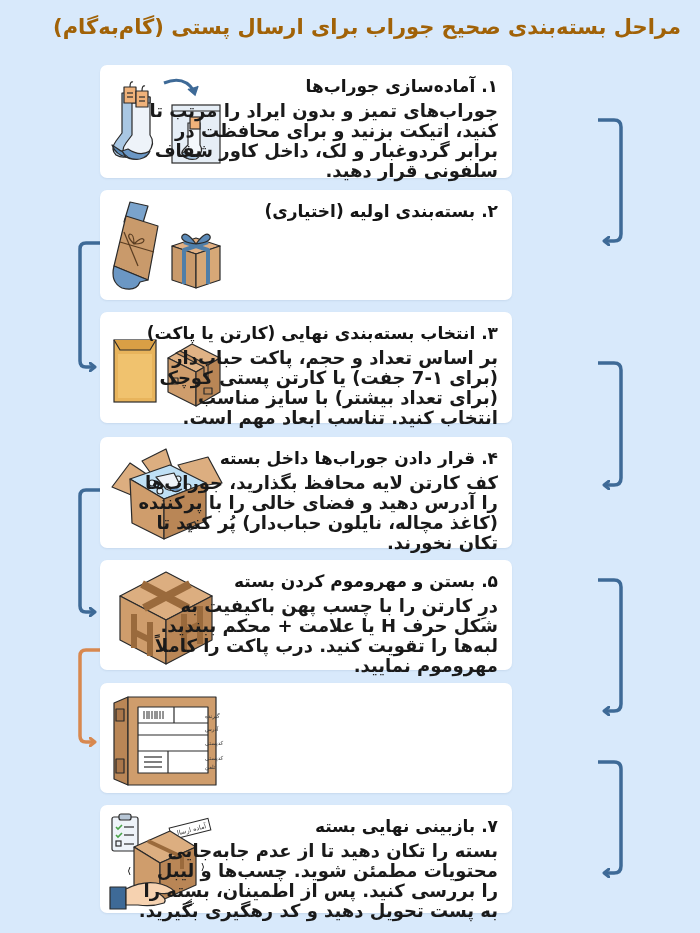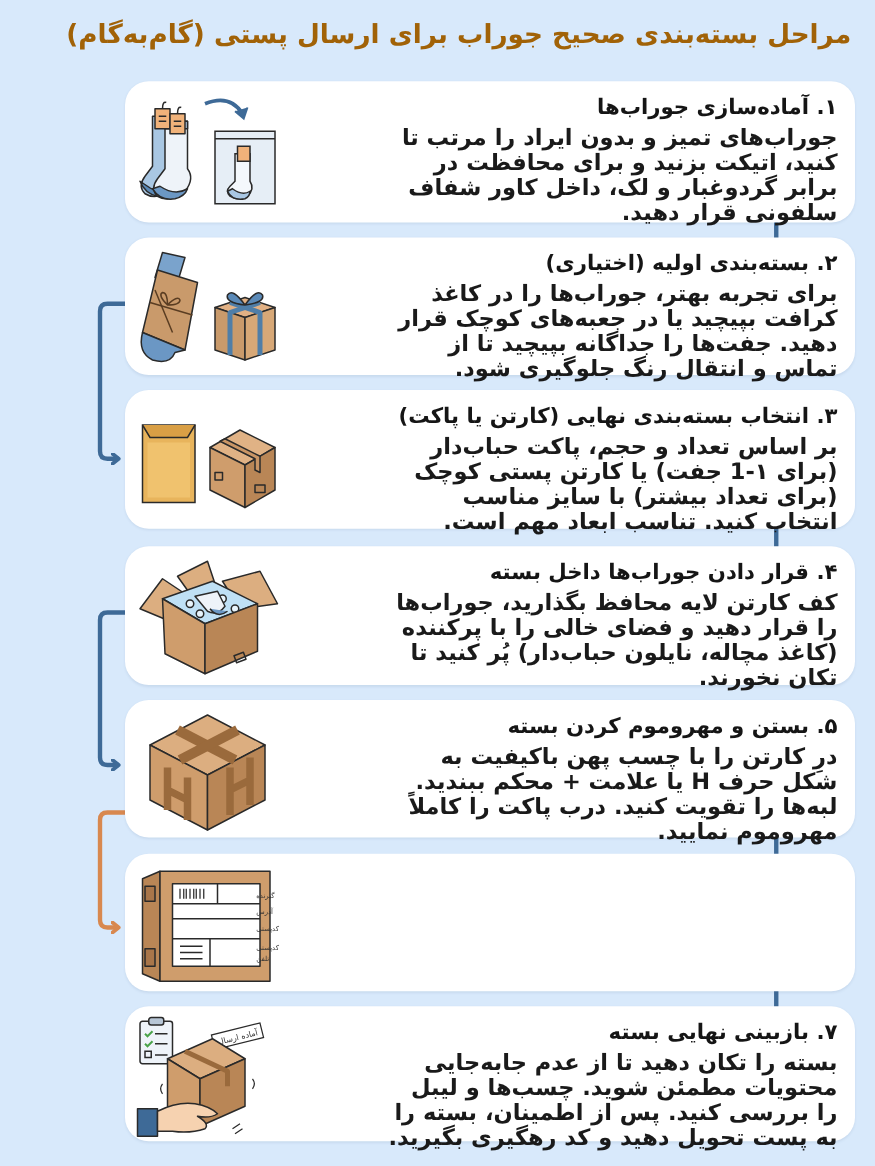--- a/index.html
+++ b/index.html
@@ -9,22 +9,22 @@
     font-family:"DejaVu Sans", sans-serif;
     color:#111;
     position:relative;
   }
   .title {
     position:absolute; top:10px; left:0; width:700px;
     text-align:center; font-size:21px; font-weight:bold;
     direction:rtl; line-height:34px; color:#a16207;padding-left:17px;
   }
   .card {
-    position:absolute; left:100px; width:584px;
-    background:#ffffff; border-radius:19px;
+    position:absolute; left:100px; width:412px;
+    background:#ffffff; border-radius:7px;
     box-shadow:0 1px 2px rgba(60,90,130,0.10);
     direction:rtl;
   }
   .card .text {
     position:absolute; right:14px; top:8px; width:360px;
     text-align:right;
   }
   .card .heading {
     font-size:17px; font-weight:bold; line-height:26px; margin:0 0 2px 0;
     white-space:nowrap; color:#151515;
@@ -118,21 +118,20 @@
         <path d="M64,50 L88,58 L88,92 L64,84 Z" fill="#c99a6b"></path>
         <path d="M88,58 L112,50 L112,84 L88,92 Z" fill="#d7a877"></path>
         <path d="M76,46 L100,54 L100,88" fill="none" stroke="#4f7ea8" stroke-width="4"></path>
         <path d="M100,46 L76,54 L76,88" fill="none" stroke="#4f7ea8" stroke-width="4"></path>
         <path d="M88,48 q-10,-14 -14,-8 q-2,6 14,8 q10,-14 14,-8 q2,6 -14,8" fill="#5b8ab8"></path>
       </g>
     </svg>
   </div>
   <div class="text">
     <div class="heading">۲. بسته‌بندی اولیه (اختیاری)</div>
-    <div class="body">برای تجربه بهتر، جوراب‌ها را در کاغذ کرافت بپیچید یا در جعبه‌های کوچک قرار دهید. جفت‌ها را جداگانه بپیچید تا از تماس و انتقال رنگ جلوگیری شود.</div>
   </div>
 </div>
 
 <div class="card" style="top:312px;height:111px;">
   <div class="illus">
     <svg width="118" height="100" viewBox="0 0 118 100">
       <g stroke="#2a2a2a" stroke-width="1.2">
         <rect x="6" y="22" width="42" height="62" fill="#e8b45c"></rect>
         <path d="M6,22 L12,32 L42,32 L48,22" fill="#d99f45"></path>
         <rect x="10" y="36" width="34" height="44" fill="#f0c26e" stroke="none"></rect>
@@ -142,21 +141,21 @@
         <path d="M60,40 L88,54 L88,88 L60,74 Z" fill="#cf9d6c"></path>
         <path d="M88,54 L112,40 L112,74 L88,88 Z" fill="#b98656"></path>
         <path d="M72,33 L100,47 L100,60 L96,58 L96,49 L68,35 Z" fill="#c99565"></path>
         <rect x="64" y="60" width="6" height="6" fill="none"></rect>
         <rect x="96" y="70" width="8" height="6" fill="none"></rect>
       </g>
     </svg>
   </div>
   <div class="text">
     <div class="heading">۳. انتخاب بسته‌بندی نهایی (کارتن یا پاکت)</div>
-    <div class="body">بر اساس تعداد و حجم، پاکت حباب‌دار (برای ۱-1 جفت) یا کارتن پستی کوچک (برای تعداد بیشتر) با سایز مناسب انتخاب کنید. تناسب ابعاد مهم است.</div>
+    <div class="body">بر اساس تعداد و حجم، پاکت حباب‌دار (برای ۱-7 جفت) یا کارتن پستی کوچک (برای تعداد بیشتر) با سایز مناسب انتخاب کنید. تناسب ابعاد مهم است.</div>
   </div>
 </div>
 
 <div class="card" style="top:437px;height:111px;">
   <div class="illus">
     <svg width="118" height="100" viewBox="0 0 118 100">
       <g stroke="#2a2a2a" stroke-width="1.2" stroke-linejoin="round">
         <path d="M4,44 L22,20 L40,32 L28,54 Z" fill="#dcae80"></path>
         <path d="M34,18 L58,6 L64,24 L44,32 Z" fill="#dcae80"></path>
         <path d="M70,22 L100,14 L114,40 L84,44 Z" fill="#dcae80"></path>
@@ -168,21 +167,21 @@
         <path d="M48,34 L66,30 L72,42 Q66,50 58,46 Z" fill="#eef3f9"></path>
         <path d="M60,44 Q66,52 74,46" fill="#6b97c4"></path>
         <path d="M22,36 L56,56 L56,96 L24,80 Z" fill="#cf9d6c"></path>
         <path d="M56,56 L98,40 L98,78 L56,96 Z" fill="#b98656"></path>
         <rect x="80" y="80" width="8" height="6" fill="none" transform="rotate(-20 84 83)"></rect>
       </g>
     </svg>
   </div>
   <div class="text">
     <div class="heading">۴. قرار دادن جوراب‌ها داخل بسته</div>
-    <div class="body">کف کارتن لایه محافظ بگذارید، جوراب‌ها را قرار دهید و فضای خالی را با پرکننده (کاغذ مچاله، نایلون حباب‌دار) پُر کنید تا تکان نخورند.</div>
+    <div class="body">کف کارتن لایه محافظ بگذارید، جوراب‌ها را آدرس دهید و فضای خالی را با پرکننده (کاغذ مچاله، نایلون حباب‌دار) پُر کنید تا تکان نخورند.</div>
   </div>
 </div>
 
 <div class="card" style="top:560px;height:110px;">
   <div class="illus">
     <svg width="118" height="100" viewBox="0 0 118 100">
       <g stroke="#2a2a2a" stroke-width="1.2" stroke-linejoin="round">
         <path d="M12,30 L58,6 L104,30 L58,54 Z" fill="#dcae80"></path>
         <path d="M12,30 L58,54 L58,98 L12,74 Z" fill="#cf9d6c"></path>
         <path d="M58,54 L104,30 L104,74 L58,98 Z" fill="#b98656"></path>

